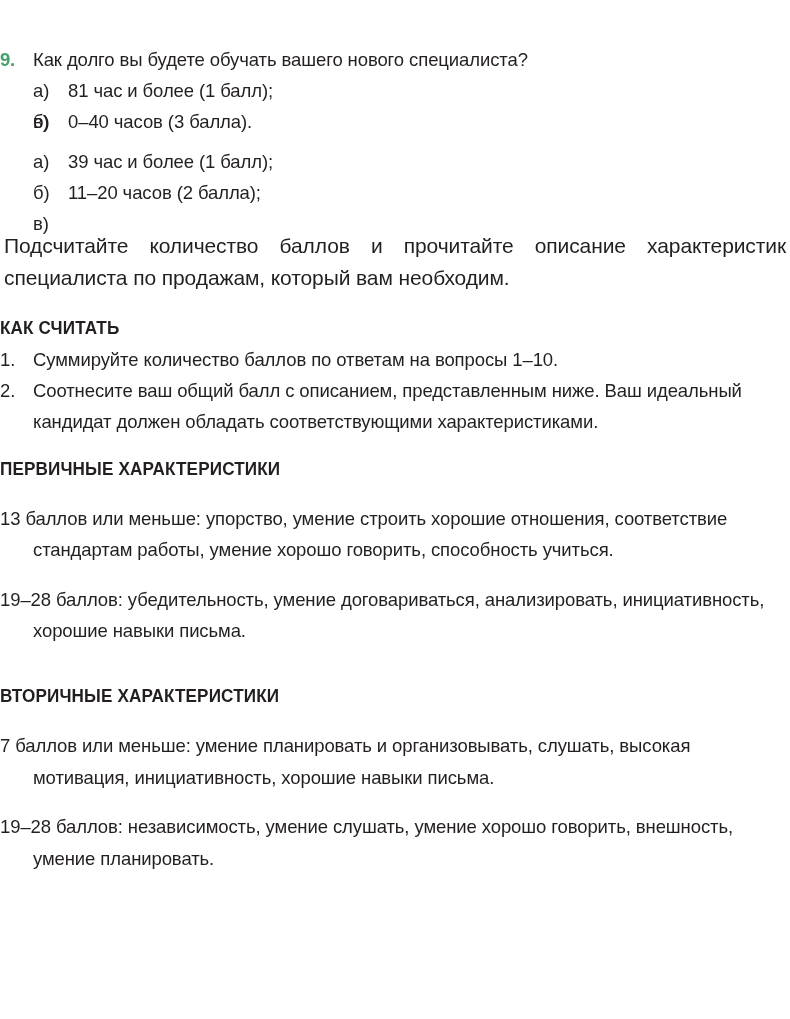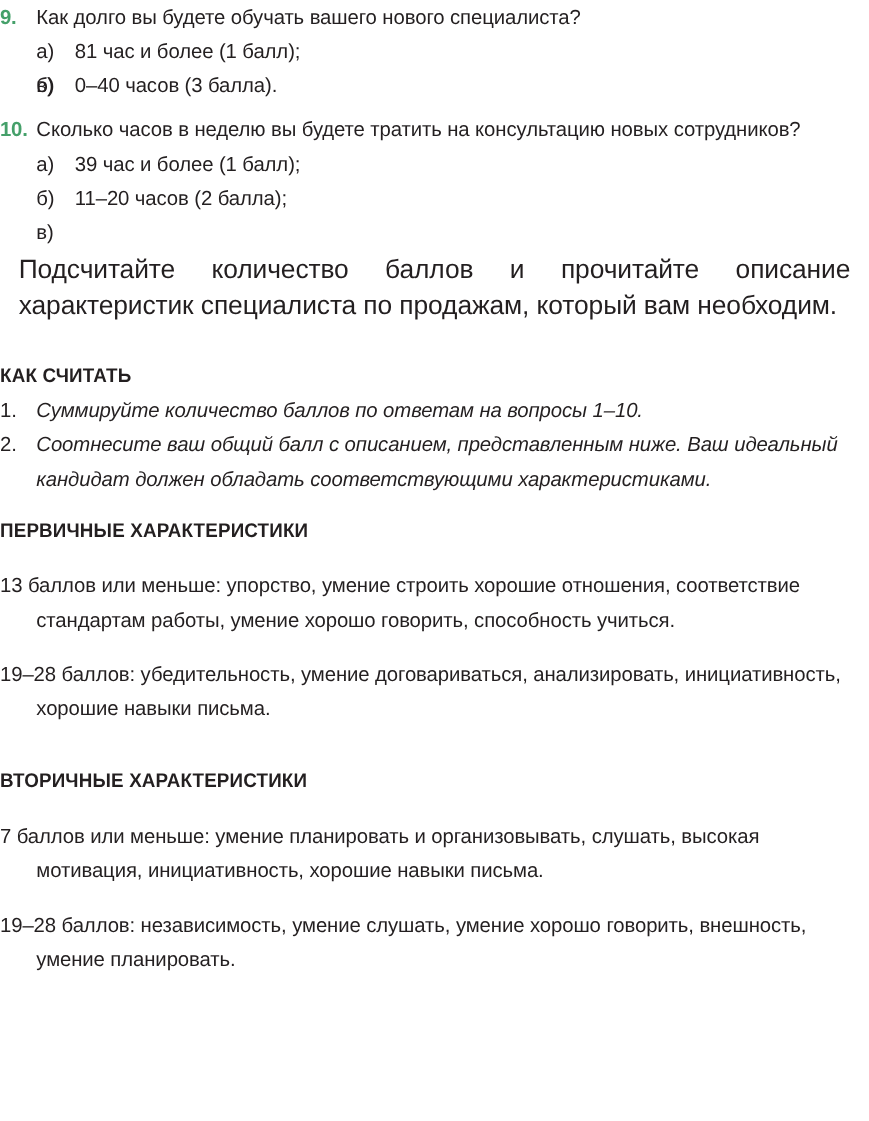--- a/index.html
+++ b/index.html
@@ -39,20 +39,21 @@
     top: 0;
     width: 30px;
     font-weight: bold;
     color: #45a06a;
     font-size: 18.5px;
     letter-spacing: -0.2px;
   }
   .q-text {
     display: block;
     white-space: nowrap;
+    margin-top: 44px;
   }
   .options {
     margin: 0;
     padding: 0;
     list-style: none;
   }
   .option {
     position: relative;
     padding-left: 68px;
     font-size: 18.5px;
@@ -60,22 +61,22 @@
     letter-spacing: -0.1px;
   }
   .option .opt-letter {
     position: absolute;
     left: 33px;
     top: 0;
   }
 
   
   .para {
-    margin: 17px;
-    font-size: 24px;
+    margin: 4px;
+    font-size: 21px;
     line-height: 31.5px;
     text-align: justify;
     text-justify: inter-word;
     letter-spacing: -0.1px;
   }
 
   
   .heading {
     margin: 0;
     font-size: 18px;
@@ -102,21 +103,20 @@
     letter-spacing: -0.1px;
   }
   .numitem .n {
     position: absolute;
     left: 0;
     top: 0;
   }
   .numitem .cont {
     display: block;
     padding-left: 0;
-    font-style: italic;
   }
 
   
   .score-block {
     margin: 0;
     padding: 0;
     list-style: none;
   }
   .score-item {
     font-size: 18.5px;
@@ -147,24 +147,20 @@
       <span class="opt-letter">б)</span>
     </li>
     <li class="option">
       <span class="opt-letter">в)</span>
       <span>0–40 часов (3 балла).</span>
     </li>
   </ul>
 
   <div class="sp-8"></div>
 
-  <div class="question">
-    <span class="q-num">10.</span>
-    <span class="q-text">Сколько часов в неделю вы будете тратить на консультацию новых сотрудников?</span>
-  </div>
   <ul class="options">
     <li class="option">
       <span class="opt-letter">а)</span>
       <span>39 час и более (1 балл);</span>
     </li>
     <li class="option">
       <span class="opt-letter">б)</span>
       <span>11–20 часов (2 балла);</span>
     </li>
     <li class="option">

